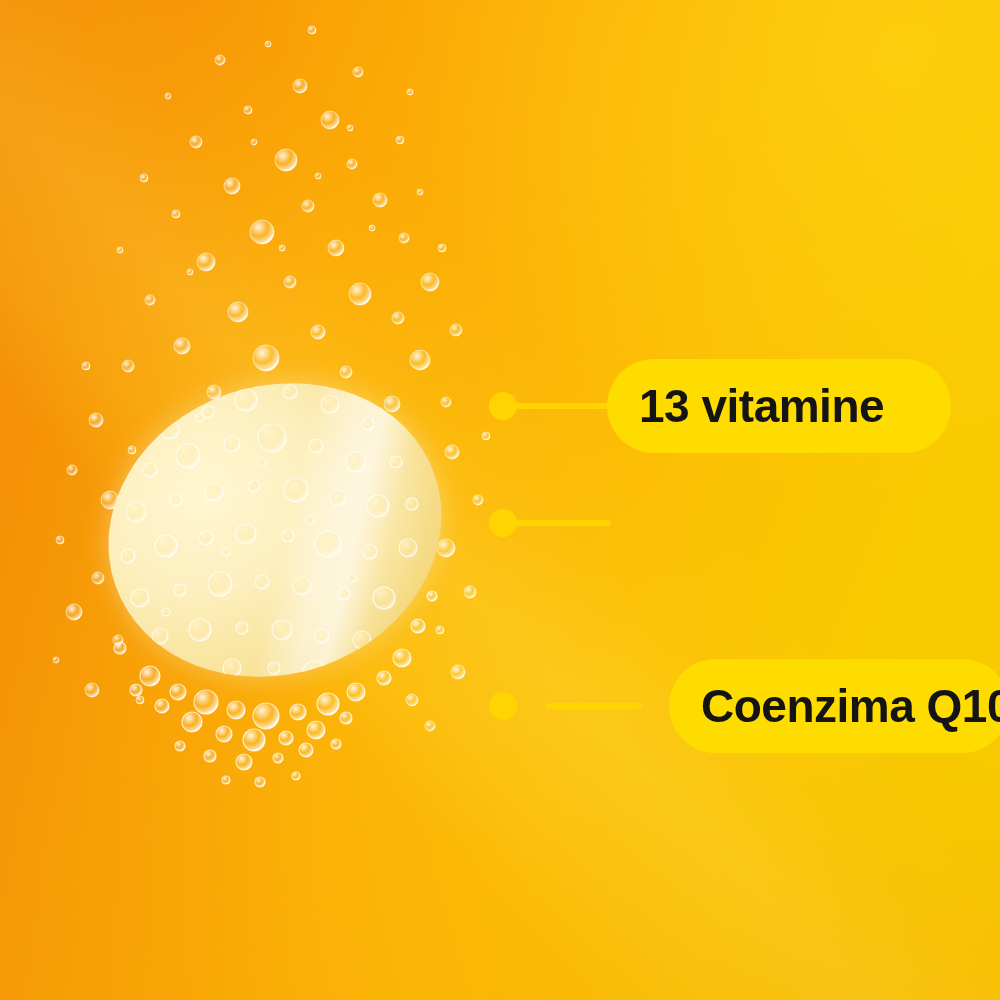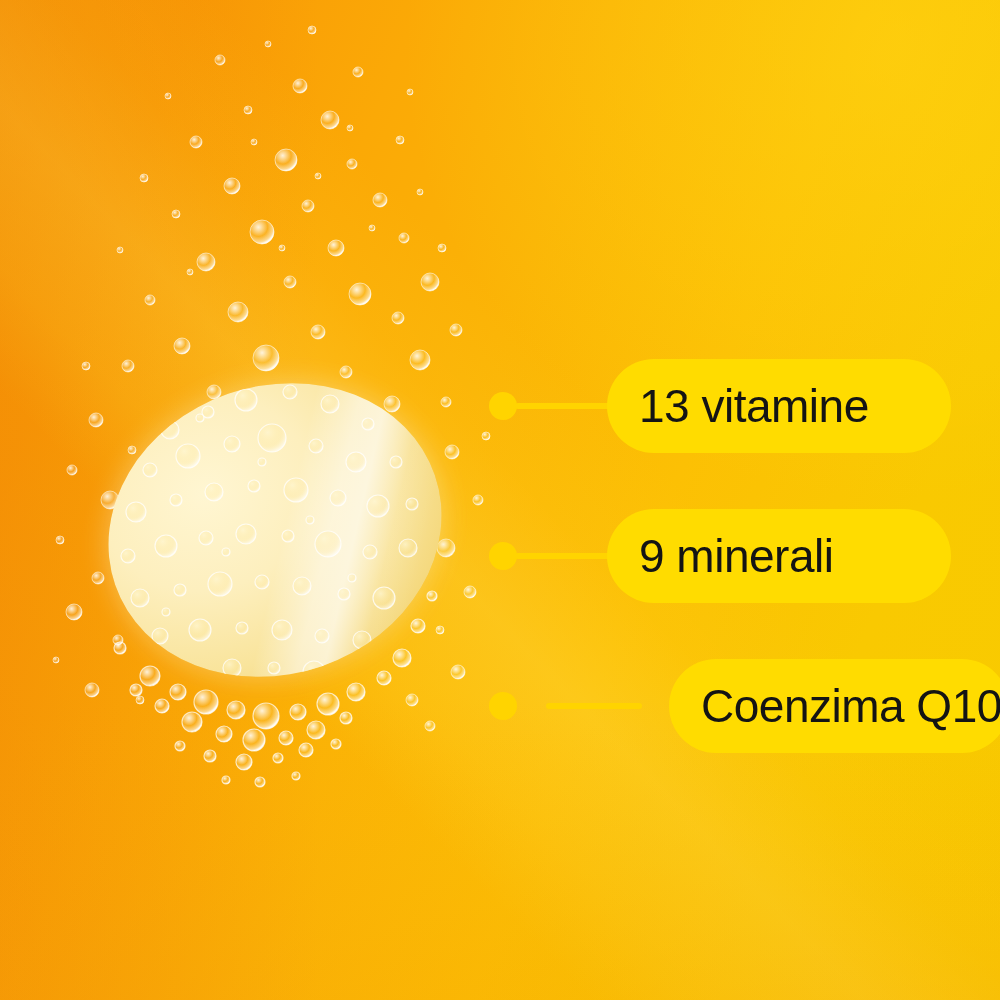--- a/index.html
+++ b/index.html
@@ -105,21 +105,21 @@
   .badge{
     height:94px;
     border-radius:47px;
     background:#FFDC00;
     display:flex;align-items:center;
     padding:0 30px 0 32px;
     flex:0 0 auto;
   }
   .badge-label{
     font-size:46px;
-    font-weight:normal;
+    font-weight:bold;
     color:#141414;
     letter-spacing:-0.5px;
     line-height:1;
     white-space:nowrap;
   }
   .badge-1{width:344px;}
   .badge-2{width:344px;}
   .badge-3{width:340px;}
 </style>
 </head>
@@ -331,23 +331,20 @@
       <span class="dot"></span>
       <span class="connector" style="width:96px;"></span>
       <span class="badge badge-1">
         <span class="badge-label">13 vitamine</span>
       </span>
     </div>
 
     <div class="callout" style="left:489px;top:509px;">
       <span class="dot"></span>
       <span class="connector" style="width:96px;"></span>
-      <span class="badge badge-2">
-        <span class="badge-label">9 minerali</span>
-      </span>
     </div>
 
     <div class="callout" style="left:489px;top:659px;gap:31px;">
       <span class="dot"></span>
       <span class="connector" style="width:96px;"></span>
       <span class="badge badge-3">
         <span class="badge-label">Coenzima Q10</span>
       </span>
     </div>
 

